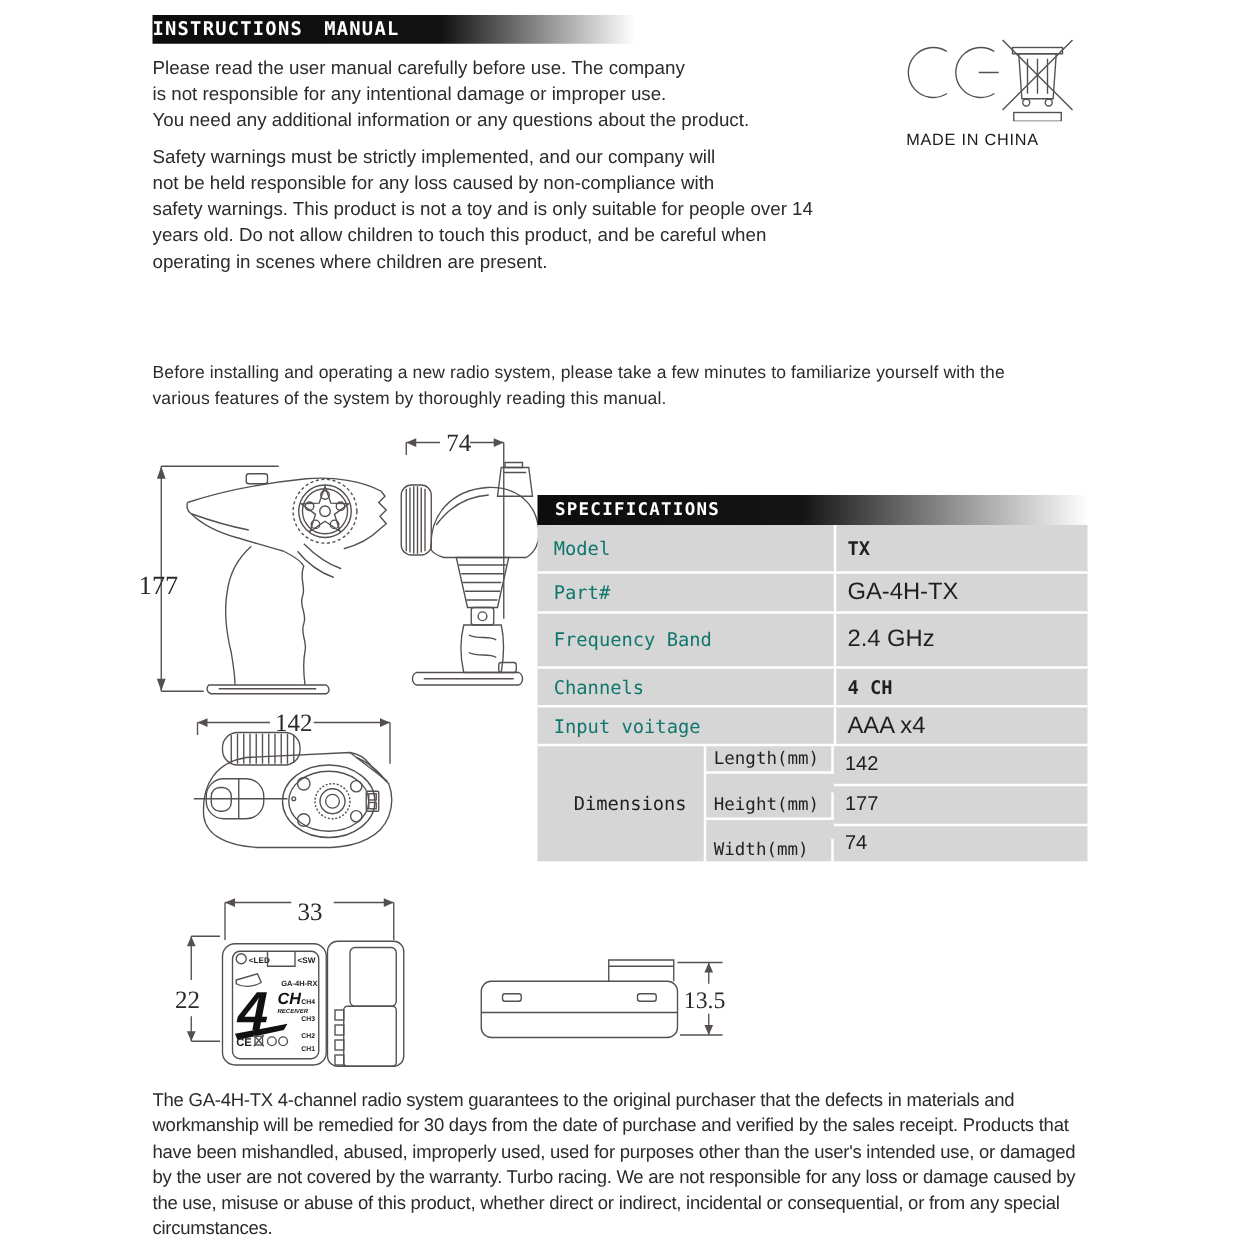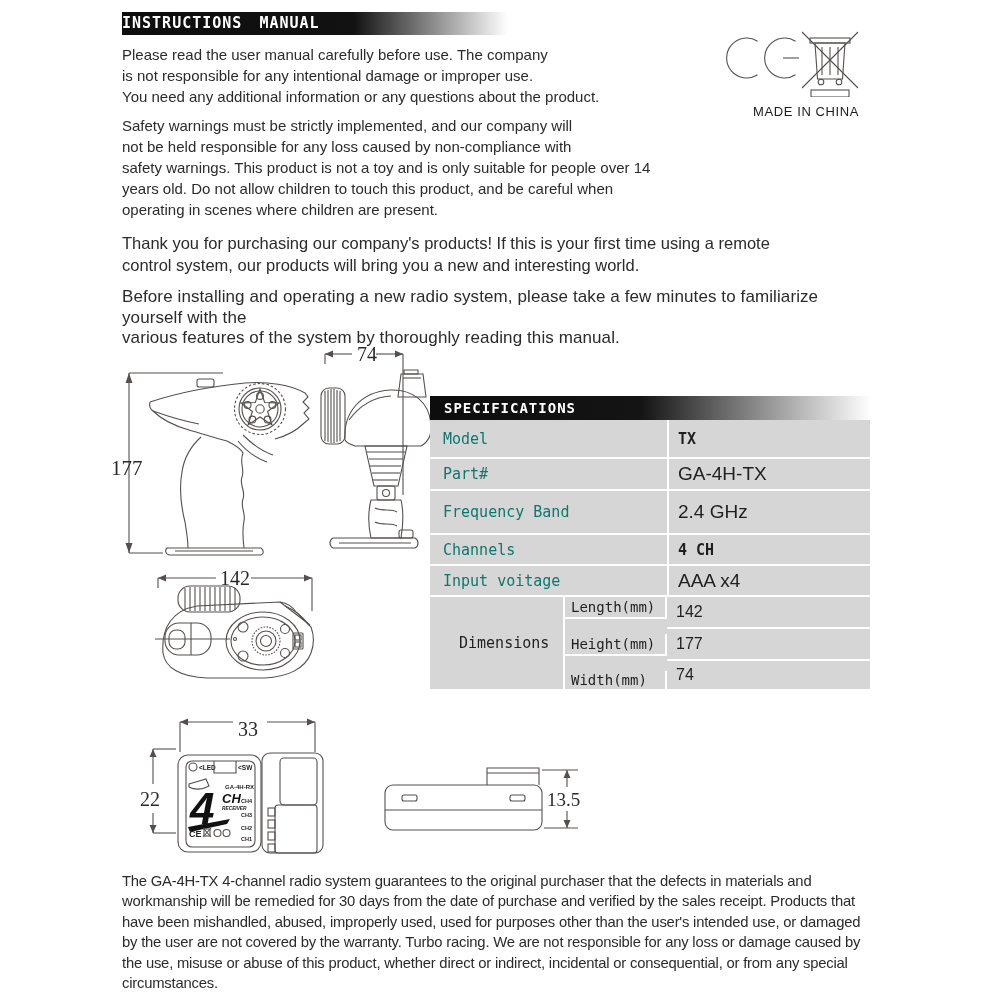--- a/index.html
+++ b/index.html
@@ -13,23 +13,23 @@
         box-sizing:border-box;letter-spacing:1px;word-spacing:7px;}
   #hbar{left:122px;top:12px;width:386px;height:23px;line-height:23px;
         font-size:15px;background:linear-gradient(90deg,#0d0d0d 0%,#121212 60%,#ffffff 100%);}
   #sbar{left:430px;top:396px;width:440px;height:24px;line-height:24px;padding-left:14px;
         font-size:14px;background:linear-gradient(90deg,#0d0d0d 0%,#141414 48%,#fefefe 100%);}
 
   
   #p1{left:122px;top:44px;width:580px;font-size:15px;line-height:21px;}
   #p2{left:122px;top:115px;width:640px;font-size:15px;line-height:21px;}
   #p3{left:122px;top:233px;width:780px;font-size:16.5px;line-height:21.5px;}
-  #p4{left:122px;top:287px;width:760px;font-size:17px;line-height:20.5px;letter-spacing:0.1px;}
+  #p4{left:122px;top:287px;width:760px;font-size:14px;line-height:20.5px;letter-spacing:0.1px;}
   #warranty{left:122px;top:871px;width:845px;font-size:14.8px;line-height:20.4px;letter-spacing:-0.2px;}
-  #madeinchina{left:753px;top:104px;font-size:13px;letter-spacing:0.6px;color:#1c1c1c;}
+  #madeinchina{left:725px;top:104px;font-size:13px;letter-spacing:0.6px;color:#1c1c1c;}
 
   
   #spectable{left:430px;top:420px;width:440px;background:#d6d6d6;font-size:15px;}
   .srow{display:flex;align-items:center;border-bottom:2px solid #fff;box-sizing:border-box;}
   .slabel{width:239px;border-right:2px solid #fff;padding-left:13px;box-sizing:border-box;
           font-family:"DejaVu Sans Mono",monospace;color:#0f766e;align-self:stretch;display:flex;align-items:center;}
   .sval{padding-left:9px;font-size:19px;color:#1f1f1f;}
   .mono{font-family:"DejaVu Sans Mono",monospace;font-size:15px;font-weight:bold;}
   #dimrow{display:flex;height:92px;box-sizing:border-box;}
   .dimlabel{width:135px;border-right:2px solid #fff;box-sizing:border-box;display:flex;align-items:center;
@@ -78,22 +78,20 @@
   <div id="madeinchina" class="abs">MADE IN CHINA</div>
 
   <div id="p1" class="abs para">Please read the user manual carefully before use. The company
 is not responsible for any intentional damage or improper use.
 You need any additional information or any questions about the product.</div>
   <div id="p2" class="abs para">Safety warnings must be strictly implemented, and our company will
 not be held responsible for any loss caused by non-compliance with
 safety warnings.  This product is not a toy and is only suitable for people over 14
 years old.  Do not allow children to touch this product, and be careful when
 operating in scenes where children are present.</div>
-  <div id="p3" class="abs para">Thank you for purchasing our company's products!  If this is your first time using a remote
-control system, our products will bring you a new and interesting world.</div>
   <div id="p4" class="abs para">Before installing and operating a new radio system, please take a few minutes to familiarize yourself with the
 various features of the system by thoroughly reading this manual.</div>
 
   <svg class="abs draw" style="left:105px;top:345px;" width="210" height="220" viewBox="0 0 210 220">
     <line x1="24" y1="28" x2="24" y2="208"></line>
     <polygon class="f" points="24,28 20.5,38 27.5,38"></polygon>
     <polygon class="f" points="24,208 20.5,198 27.5,198"></polygon>
     <line x1="24" y1="28" x2="118" y2="28"></line>
     <line x1="24" y1="208" x2="58" y2="208"></line>
     <text class="dimtext" x="6" y="130" font-size="21">177</text>

